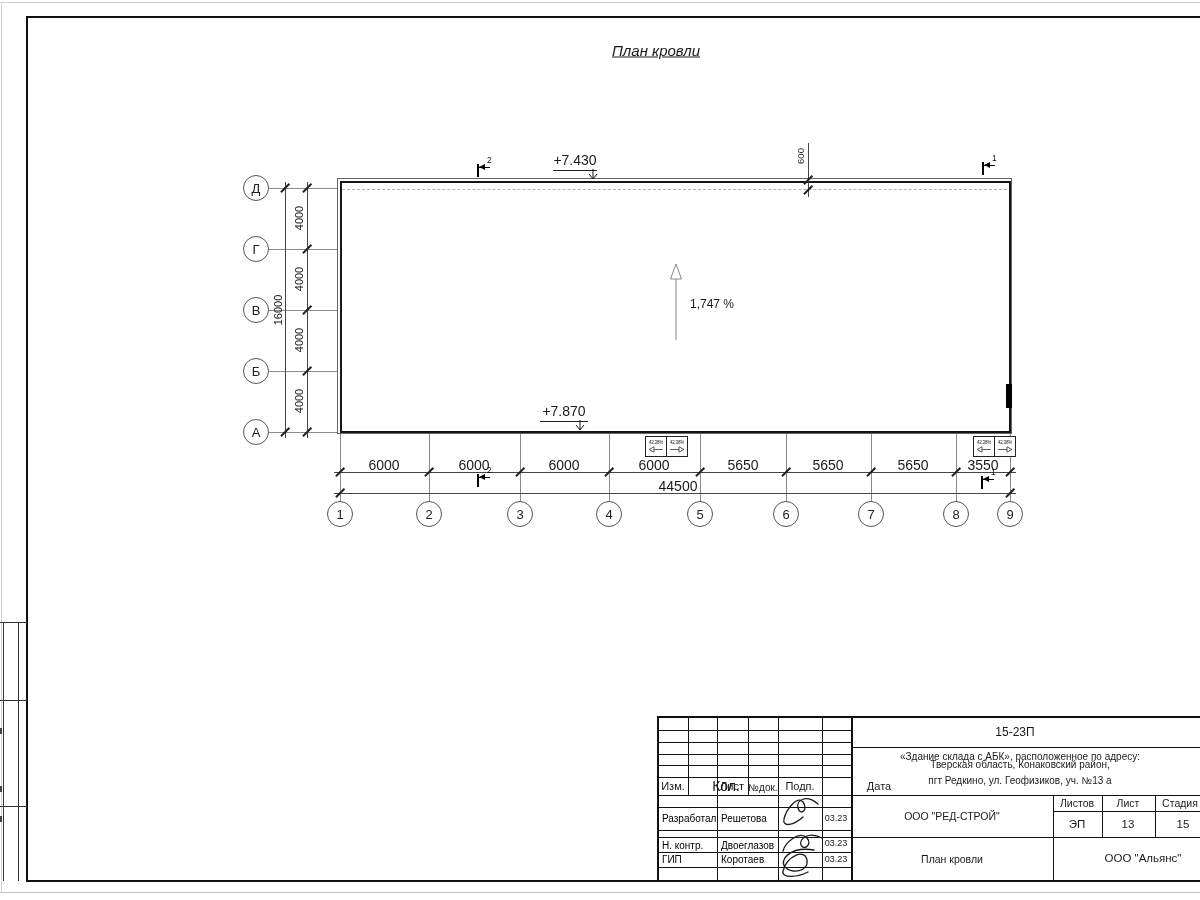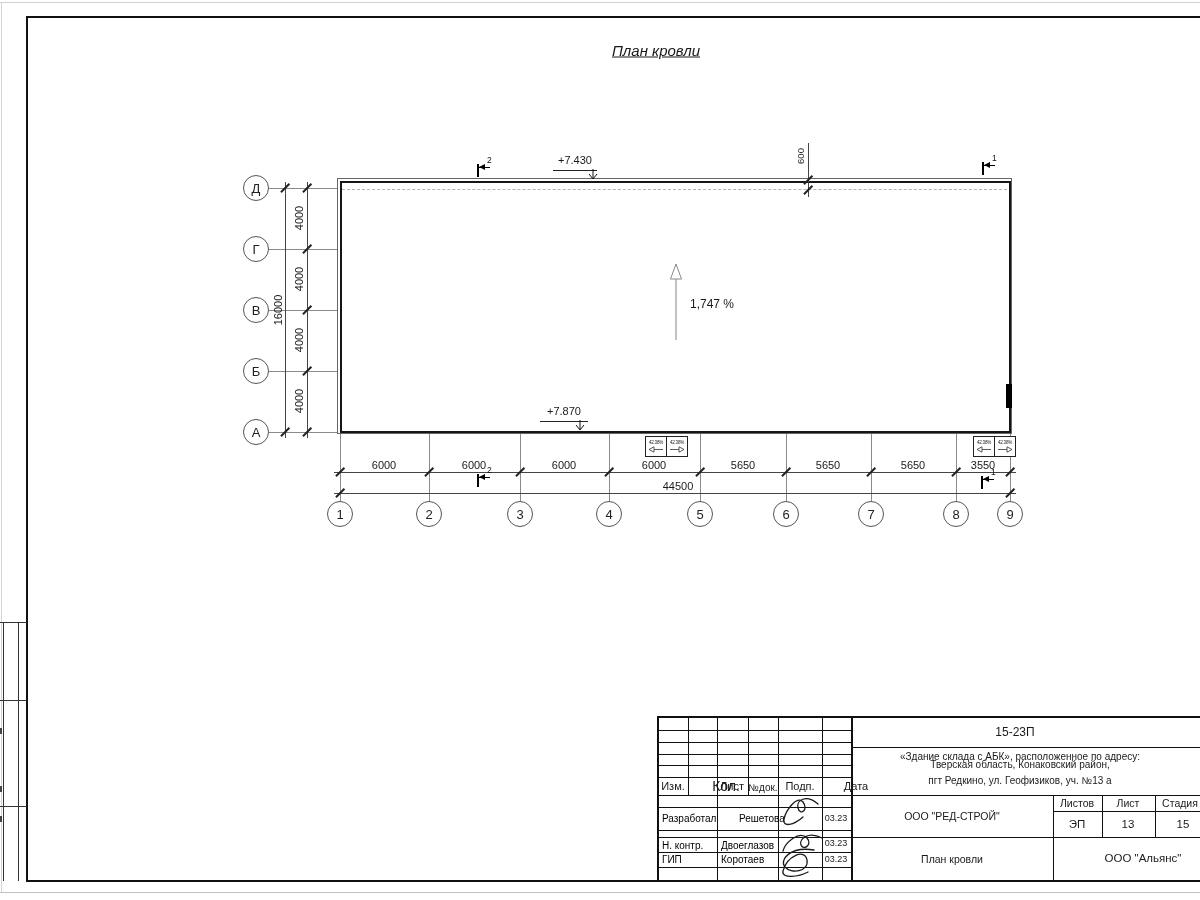--- a/index.html
+++ b/index.html
@@ -6,21 +6,21 @@
   body{
     width:1200px;height:900px;position:relative;background:#fff;
     font-family:"Liberation Sans", sans-serif;color:#111;overflow:hidden;
     -webkit-font-smoothing:antialiased;
   }
   .hl{position:absolute;height:1px;background:#555}
   .vl{position:absolute;width:1px;background:#555}
   .tick{position:absolute;width:12px;height:1.5px;background:#222;transform:rotate(-45deg)}
   .axis-c{position:absolute;width:24px;height:24px;border:1px solid #555;border-radius:50%;
     background:#fff;display:flex;align-items:center;justify-content:center;font-size:13px;color:#222}
-  .lbl{position:absolute;transform:translate(-50%,-50%);font-size:11px;white-space:nowrap;color:#1a1a1a}
+  .lbl{position:absolute;transform:translate(-50%,-50%);font-size:14px;white-space:nowrap;color:#1a1a1a}
   .vlbl{position:absolute;transform:translate(-50%,-50%) rotate(-90deg);font-size:11px;white-space:nowrap;color:#1a1a1a}
   .sm{position:absolute;width:20px;height:22px}
   .sm .bar{position:absolute;left:0;top:6px;width:2px;height:13px;background:#000}
   .sm .ln{position:absolute;left:2px;top:9px;width:11px;height:1px;background:#000}
   .sm .ah{position:absolute;left:2px;top:6px;width:0;height:0;border-top:3.5px solid transparent;border-bottom:3.5px solid transparent;border-right:6px solid #000}
   .sm .n{position:absolute;left:10px;top:-3px;font-size:8.5px}
   .drain{position:absolute;display:flex;border:1px solid #222;background:#fff}
   .drain .cell{width:20px;height:19px;display:flex;flex-direction:column;align-items:center;justify-content:center}
   .drain .cell:first-child{border-right:1px solid #222}
   .drain .dl{font-size:4.5px;line-height:6px;letter-spacing:-0.2px;color:#222}
@@ -264,24 +264,24 @@
   <div class="hl stampline" style="left:659px;top:852px;width:192px"></div>
   <div class="hl stampline" style="left:659px;top:867px;width:192px"></div>
   <div class="hl stampline" style="left:852px;top:747px;width:348px"></div>
   <div class="hl stampline" style="left:1053px;top:811px;width:147px"></div>
 
   <div class="lbl" style="left:673px;top:786px;font-size:11px">Изм.</div>
   <div class="lbl" style="left:726px;top:786px;font-size:14px">Кол.</div>
   <div class="lbl" style="left:732px;top:786px;font-size:11px">Лист</div>
   <div class="lbl" style="left:763px;top:787px;font-size:10px">№док.</div>
   <div class="lbl" style="left:800px;top:786px;font-size:11px">Подп.</div>
-  <div class="lbl" style="left:856px;top:786px;font-size:11px">Дата</div>
+  <div class="lbl" style="left:879px;top:786px;font-size:11px">Дата</div>
 
   <div class="ltext" style="left:662px;top:818px">Разработал</div>
-  <div class="ltext" style="left:739px;top:818px">Решетова</div>
+  <div class="ltext" style="left:721px;top:818px">Решетова</div>
   <div class="lbl" style="left:836px;top:818px;font-size:9px">03.23</div>
 
   <div class="ltext" style="left:662px;top:845px">Н. контр.</div>
   <div class="ltext" style="left:721px;top:845px">Двоеглазов</div>
   <div class="lbl" style="left:836px;top:843px;font-size:9px">03.23</div>
 
   <div class="ltext" style="left:662px;top:859px">ГИП</div>
   <div class="ltext" style="left:721px;top:859px">Коротаев</div>
   <div class="lbl" style="left:836px;top:859px;font-size:9px">03.23</div>
 

